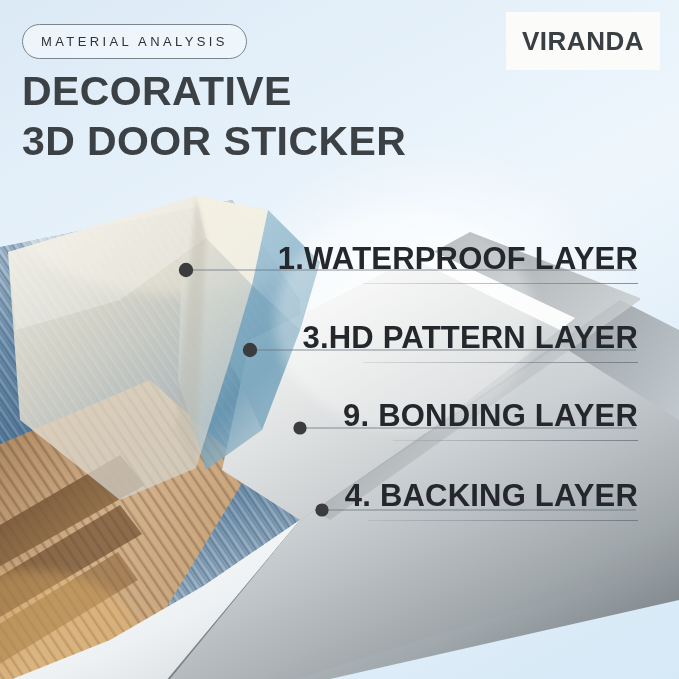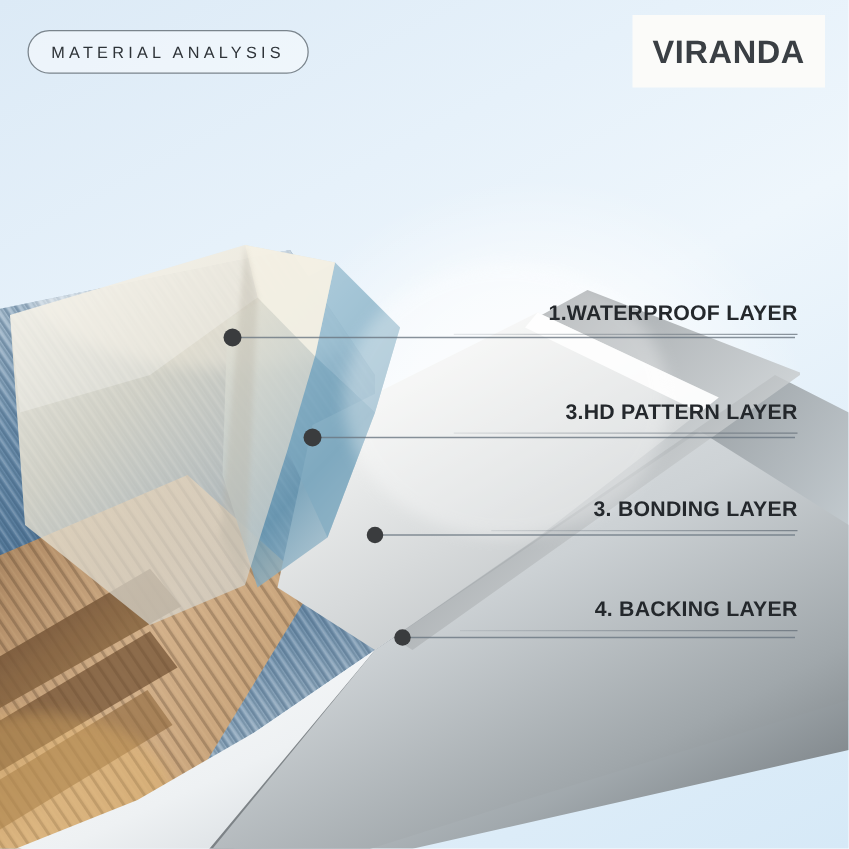--- a/index.html
+++ b/index.html
@@ -81,21 +81,21 @@
   
   .callout {
     position: absolute;
     right: 41px;
     text-align: right;
     white-space: nowrap;
   }
   .callout .lbl {
     display: inline-block;
     color: #24282c;
-    font-size: 17px;
+    font-size: 31px;
     font-weight: 700;
     letter-spacing: 0.2px;
     padding-bottom: 5px;
   }
   .callout .rule {
     height: 1px;
     background: linear-gradient(to right, rgba(110,120,130,0.15), rgba(100,110,120,0.75));
     margin-top: 1px;
   }
   #c1 { top: 241px; }
@@ -255,31 +255,35 @@
   </svg>
 
   <div class="pill">
     <span>MATERIAL ANALYSIS</span>
   </div>
 
   <div class="brand-box">
     <span class="brand-text">VIRANDA</span>
   </div>
 
+  <div class="title">
+    <div>DECORATIVE</div>
+    <div>3D DOOR STICKER</div>
+  </div>
 
   <div class="callout" id="c1">
     <span class="lbl">1.WATERPROOF LAYER</span>
     <div class="rule"></div>
   </div>
   <div class="callout" id="c2">
     <span class="lbl">3.HD PATTERN LAYER</span>
     <div class="rule"></div>
   </div>
   <div class="callout" id="c3">
-    <span class="lbl">3. BONDING LAYER</span>
+    <span class="lbl">9. BONDING LAYER</span>
     <div class="rule"></div>
   </div>
   <div class="callout" id="c4">
     <span class="lbl">4. BACKING LAYER</span>
     <div class="rule"></div>
   </div>
 
 </div>
 
 </body></html>

